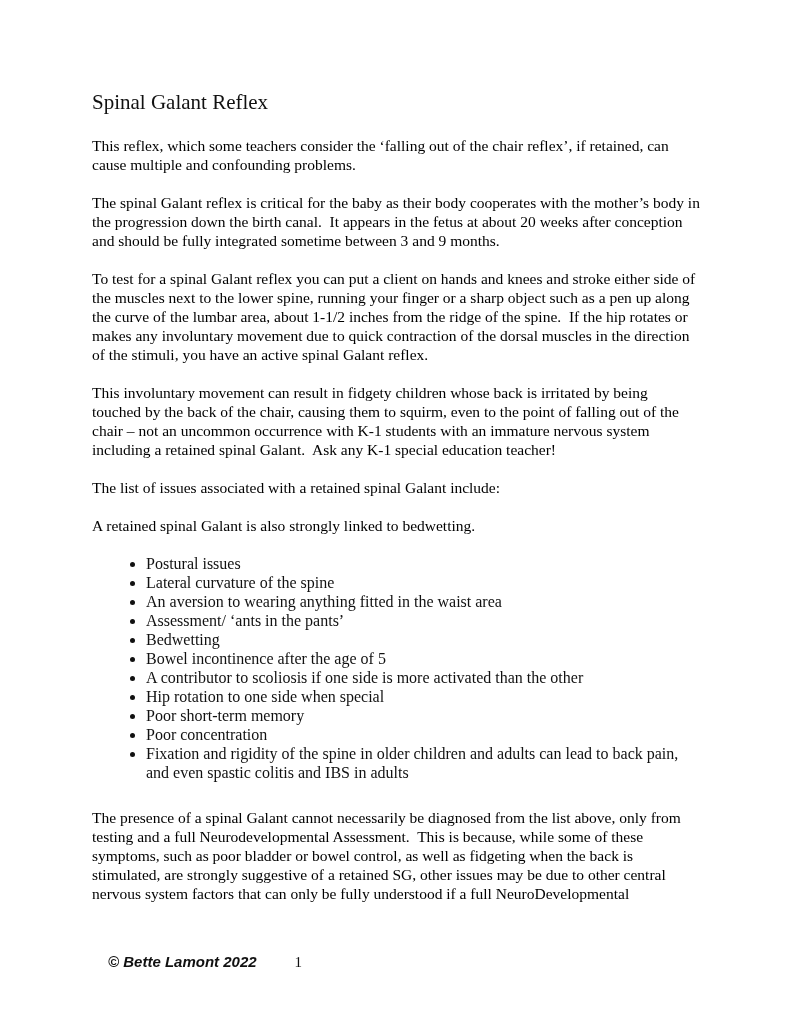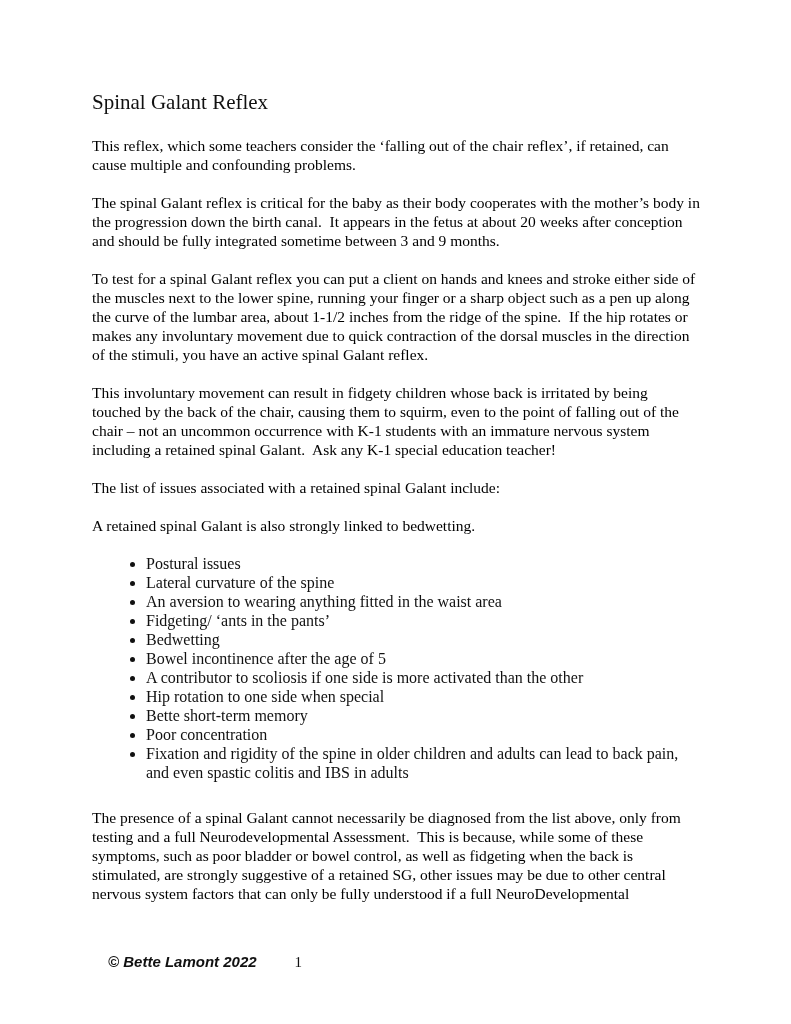--- a/index.html
+++ b/index.html
@@ -78,26 +78,26 @@
     <p class="para">The spinal Galant reflex is critical for the baby as their body cooperates with the mother’s body in the progression down the birth canal.  It appears in the fetus at about 20 weeks after conception and should be fully integrated sometime between 3 and 9 months.</p>
     <p class="para">To test for a spinal Galant reflex you can put a client on hands and knees and stroke either side of the muscles next to the lower spine, running your finger or a sharp object such as a pen up along the curve of the lumbar area, about 1-1/2 inches from the ridge of the spine.  If the hip rotates or makes any involuntary movement due to quick contraction of the dorsal muscles in the direction of the stimuli, you have an active spinal Galant reflex.</p>
     <p class="para">This involuntary movement can result in fidgety children whose back is irritated by being touched by the back of the chair, causing them to squirm, even to the point of falling out of the chair – not an uncommon occurrence with K-1 students with an immature nervous system including a retained spinal Galant.  Ask any K-1 special education teacher!</p>
     <p class="para">The list of issues associated with a retained spinal Galant include:</p>
     <p class="para">A retained spinal Galant is also strongly linked to bedwetting.</p>
 
     <ul class="issue-list">
       <li>Postural issues</li>
       <li>Lateral curvature of the spine</li>
       <li>An aversion to wearing anything fitted in the waist area</li>
-      <li>Fidgeting/ ‘ants in the pants’</li>
+      <li>Assessment/ ‘ants in the pants’</li>
       <li>Bedwetting</li>
       <li>Bowel incontinence after the age of 5</li>
       <li>A contributor to scoliosis if one side is more activated than the other</li>
       <li>Hip rotation to one side when special</li>
-      <li>Bette short-term memory</li>
+      <li>Poor short-term memory</li>
       <li>Poor concentration</li>
       <li>Fixation and rigidity of the spine in older children and adults can lead to back pain, and even spastic colitis and IBS in adults</li>
     </ul>
 
     <p class="para">The presence of a spinal Galant cannot necessarily be diagnosed from the list above, only from testing and a full Neurodevelopmental Assessment.  This is because, while some of these symptoms, such as poor bladder or bowel control, as well as fidgeting when the back is stimulated, are strongly suggestive of a retained SG, other issues may be due to other central nervous system factors that can only be fully understood if a full NeuroDevelopmental</p>
 
   </div>
 
   <div class="footer">
     <span class="copyright">© Bette Lamont 2022</span>

